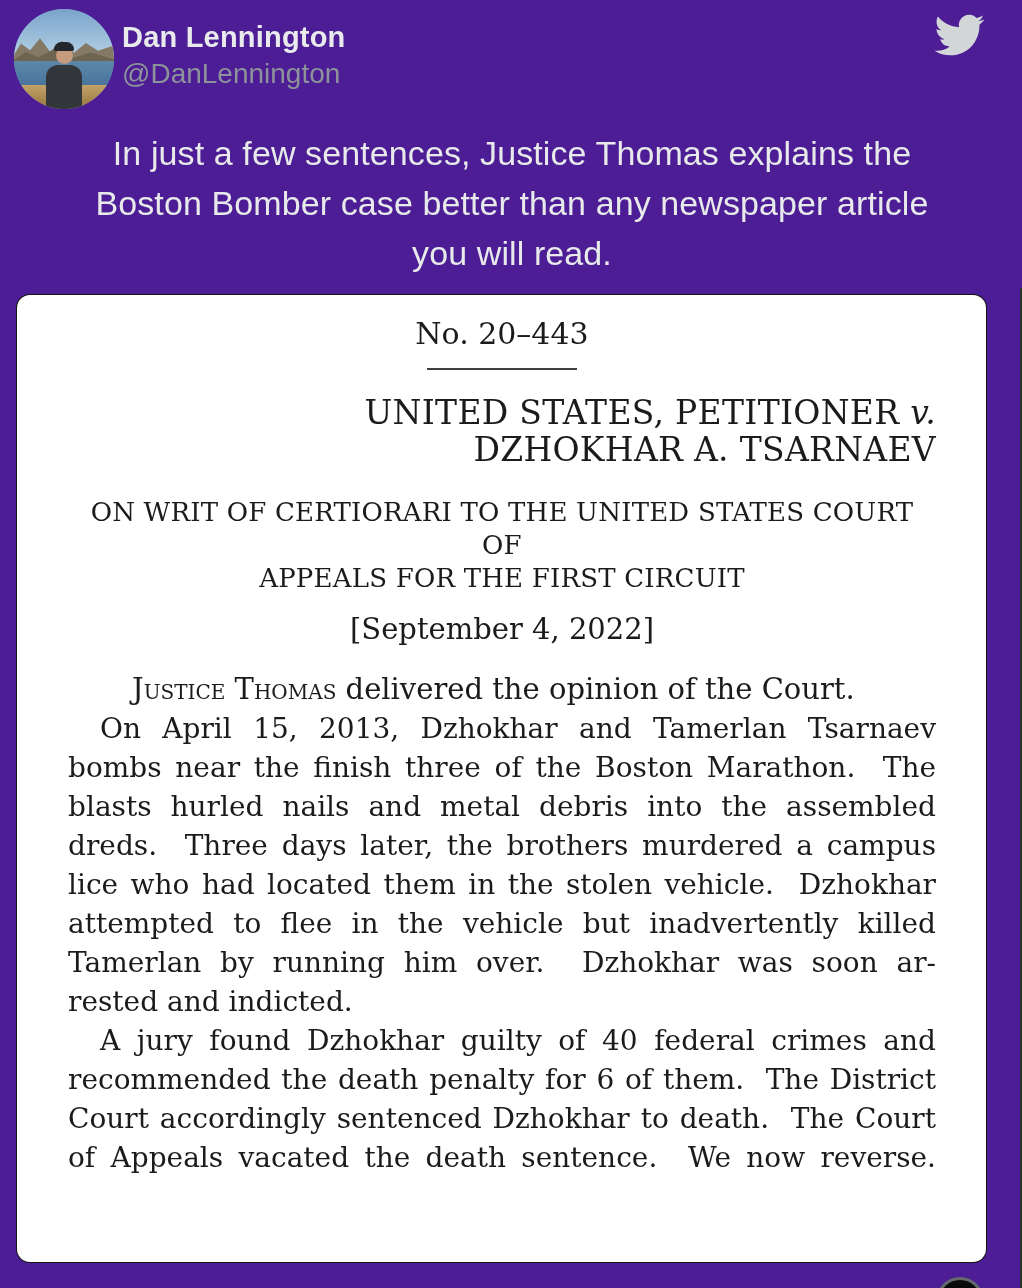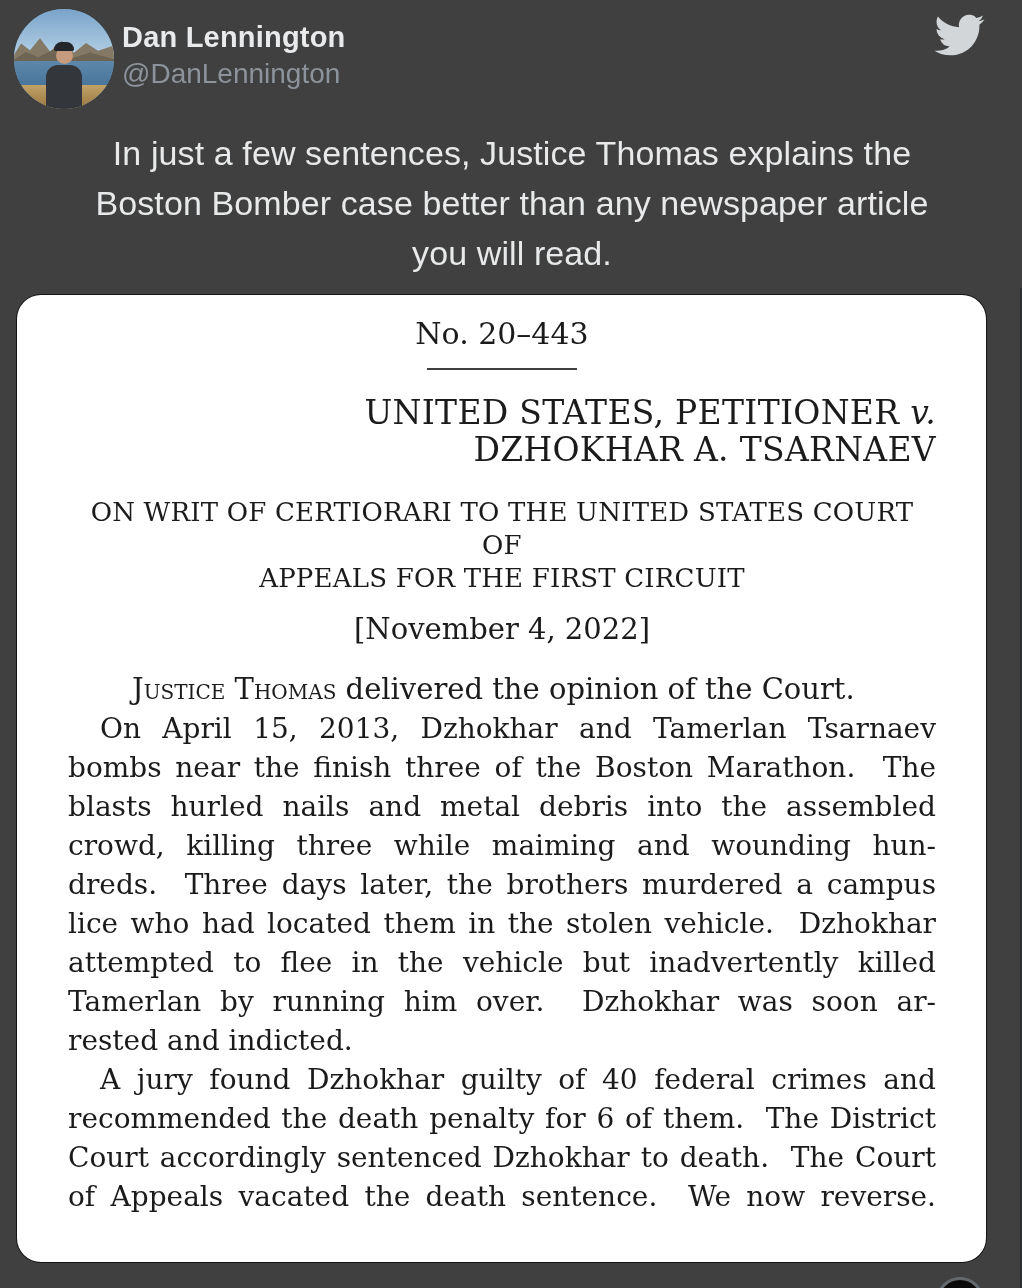--- a/index.html
+++ b/index.html
@@ -1,19 +1,19 @@
 <!DOCTYPE html>
 <html><head>
 <meta charset="utf-8">
 <style>
   * { margin:0; padding:0; box-sizing:border-box; }
   html,body { width:1022px; height:1288px; background:#000; overflow:hidden; position:relative; }
   body { font-family:"Liberation Sans", sans-serif; }
 
-  .stage { position:absolute; inset:0; width:1022px; height:1288px; background:#404040; }
+  .stage { position:absolute; inset:0; width:1022px; height:1288px; background:#4c1d95; }
 
   
   .tweet-header { position:absolute; left:14px; top:8px; right:14px; height:104px; }
   .avatar { position:absolute; left:0; top:1px; width:100px; height:100px; border-radius:50%;
             overflow:hidden; background:#6f9cc4; }
   .av-sky   { position:absolute; left:0; top:0; width:100%; height:55%;
               background:linear-gradient(180deg,#7aa3ca 0%,#a9c8e0 70%,#c2d8e8 100%); }
   .av-rock  { position:absolute; left:0; top:22%; width:100%; height:33%; background:#837964;
               clip-path:polygon(0 72%,7% 38%,16% 58%,26% 22%,36% 62%,48% 30%,60% 66%,72% 36%,84% 60%,100% 44%,100% 100%,0 100%); }
   .av-rock2 { position:absolute; left:0; top:30%; width:100%; height:26%; background:#6d6452;
@@ -33,21 +33,21 @@
   .user-handle { font-size:28px; font-weight:400; color:#8d939a; line-height:36px; }
   .twitter-logo { position:absolute; right:20px; top:2px; width:57px; height:50px; }
   .twitter-logo svg { width:100%; height:100%; fill:#d2d6d9; }
 
   
   .tweet-text { position:absolute; left:16px; top:128px; width:992px; color:#e7e9ea; }
   .tweet-line { font-size:34px; line-height:50px; font-weight:400; letter-spacing:0.1px;text-align:center; }
 
   
   .doc-card { position:absolute; left:17px; top:295px; width:969px; height:967px;
-              background:#ffffff; border-radius:24px; overflow:hidden;
+              background:#ffffff; border-radius:13px; overflow:hidden;
               box-shadow:0 0 0 1px #141414; }
   .doc-inner { position:absolute; inset:0; padding:21px 50px 0 51px;
                font-family:"DejaVu Serif","Liberation Serif",serif; color:#1b1b1b; }
   .case-number { font-size:30px; line-height:36px; text-align:center; }
   .rule { width:150px; height:2px; background:#3f3f3f; margin:16px auto 0 auto; }
   .case-title { margin-top:24px; font-size:33px; line-height:37px; text-align:right; letter-spacing:0.3px; }
   .italic { font-style:italic; }
   .writ { margin-top:28px; font-size:26px; line-height:33px; text-align:center; letter-spacing:0.2px; }
   .doc-date { margin-top:16px; font-size:29px; line-height:36px; text-align:center; }
   .opinion-line { margin-top:23px; font-size:29px; line-height:39px; text-indent:32px; }
@@ -100,29 +100,28 @@
       <div class="case-number">No. 20–443</div>
       <div class="rule"></div>
       <div class="case-title">
         <span><span>UNITED STATES, PETITIONER </span><span class="italic">v.</span></span><br>
         <span>DZHOKHAR A. TSARNAEV</span>
       </div>
       <div class="writ">
           <div>ON WRIT OF CERTIORARI TO THE UNITED STATES COURT OF</div>
           <div>APPEALS FOR THE FIRST CIRCUIT</div>
         </div>
-      <div class="doc-date">[November 4, 2022]</div>
+      <div class="doc-date">[September 4, 2022]</div>
       <div class="opinion-line">
         <span class="smallcaps">Justice Thomas</span><span> delivered the opinion of the Court.</span>
       </div>
       <div class="doc-body">
           <div class="doc-line indent">On April 15, 2013, Dzhokhar and Tamerlan Tsarnaev</div>
           <div class="doc-line">bombs near the finish three of the Boston Marathon.  The</div>
           <div class="doc-line">blasts hurled nails and metal debris into the assembled</div>
-          <div class="doc-line">crowd, killing three while maiming and wounding hun-</div>
           <div class="doc-line">dreds.  Three days later, the brothers murdered a campus</div>
           <div class="doc-line">lice who had located them in the stolen vehicle.  Dzhokhar</div>
           <div class="doc-line">attempted to flee in the vehicle but inadvertently killed</div>
           <div class="doc-line">Tamerlan by running him over.  Dzhokhar was soon ar-</div>
           <div class="doc-line last">rested and indicted.</div>
           <div class="doc-line indent">A jury found Dzhokhar guilty of 40 federal crimes and</div>
           <div class="doc-line">recommended the death penalty for 6 of them.  The District</div>
           <div class="doc-line">Court accordingly sentenced Dzhokhar to death.  The Court</div>
           <div class="doc-line">of Appeals vacated the death sentence.  We now reverse.</div>
         </div>

